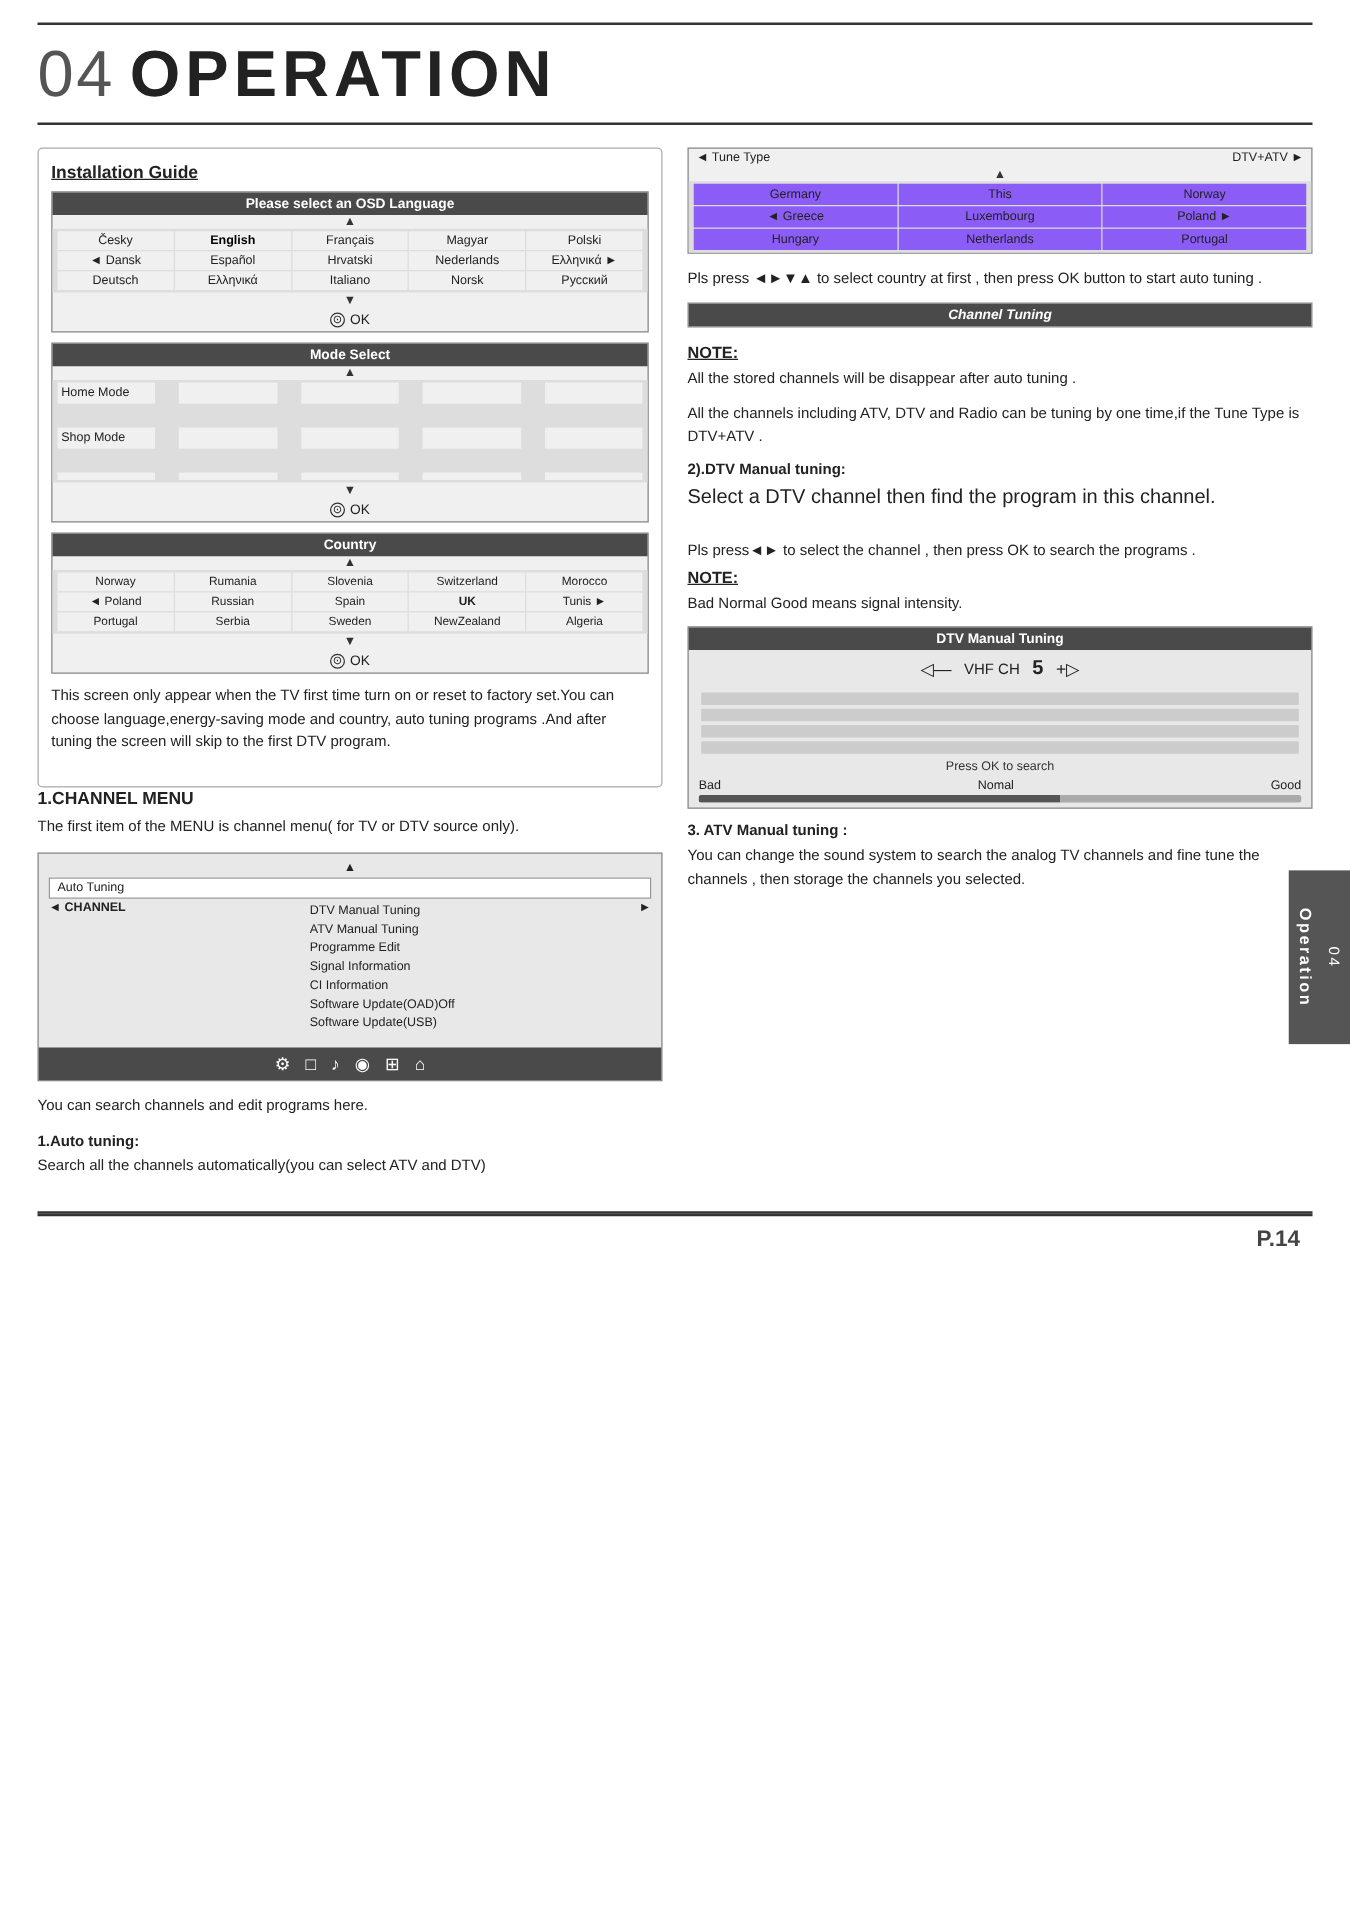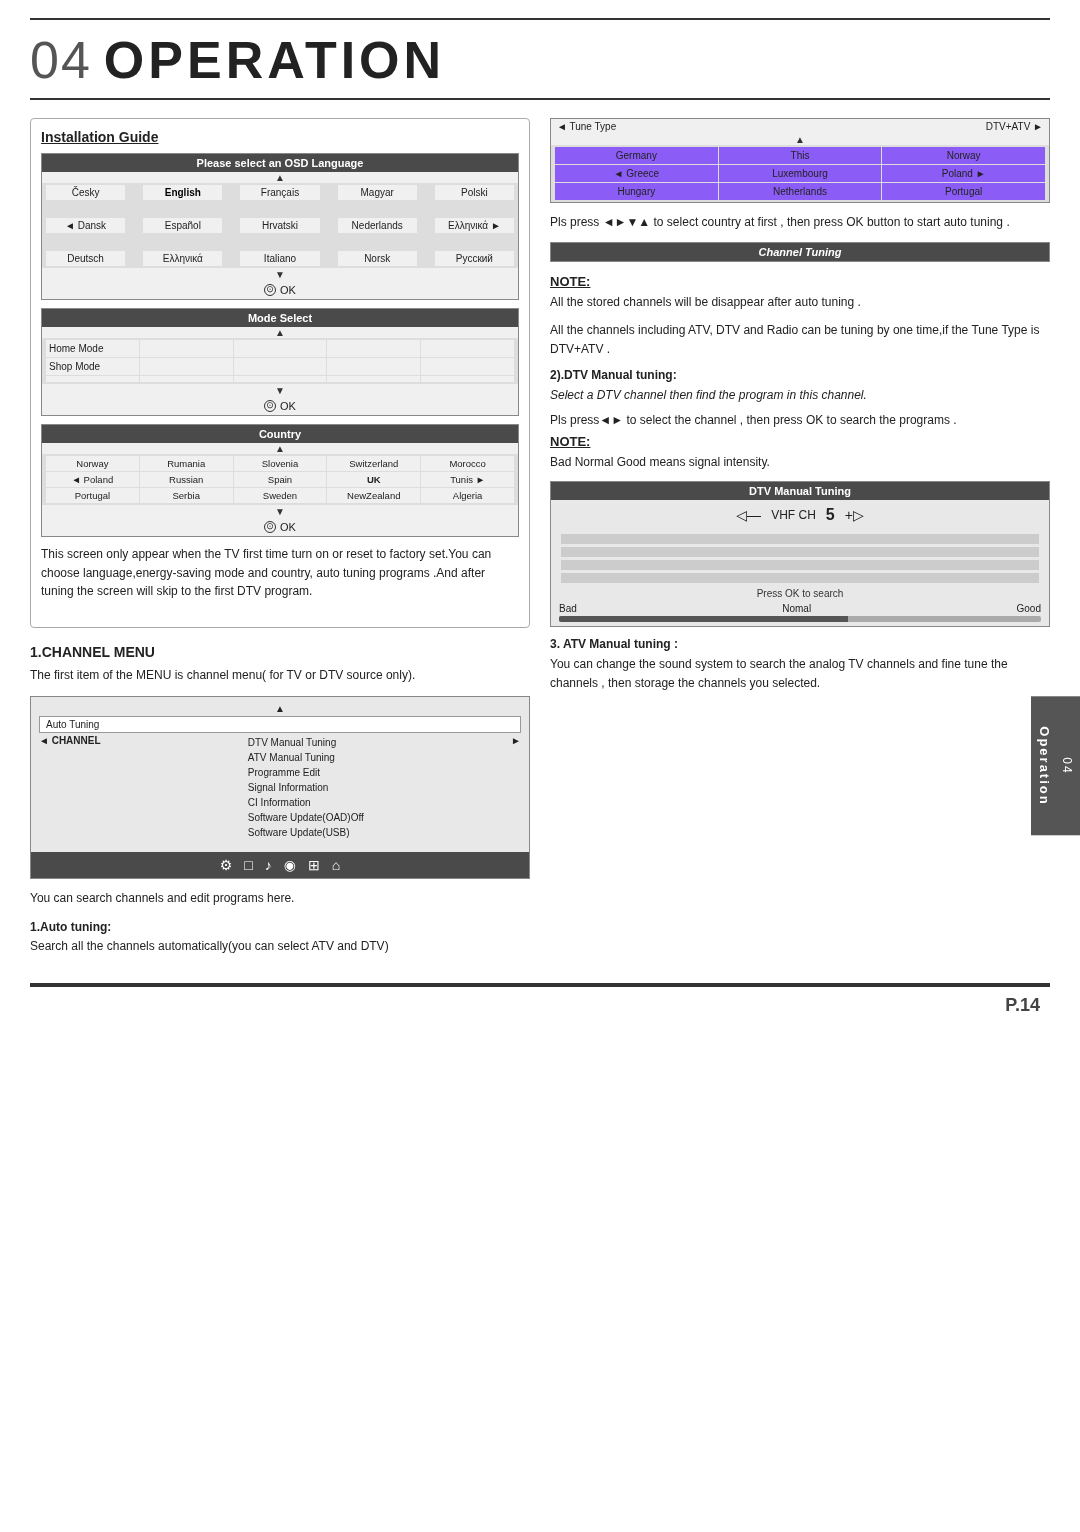--- a/index.html
+++ b/index.html
@@ -62,21 +62,20 @@
     .right-col {
       flex: 1;
       min-width: 0;
     }
 
     
     .install-guide-box {
       border: 1.5px solid #aaa;
       border-radius: 4px;
       padding: 10px 10px 14px 10px;
-      margin-bottom: 16px;
     }
     .install-guide-title {
       font-size: 14px;
       font-weight: 700;
       margin-bottom: 8px;
       text-decoration: underline;
     }
 
     
     .menu-box {
@@ -89,21 +88,21 @@
       background: #4a4a4a;
       color: #fff;
       text-align: center;
       padding: 3px 6px;
       font-size: 11px;
       font-weight: bold;
     }
     .lang-grid {
       display: grid;
       grid-template-columns: repeat(5, 1fr);
-      gap: 18px;
+      gap: 1px;
       padding: 2px 4px;
       background: #ddd;
     }
     .lang-cell {
       background: #f0f0f0;
       text-align: center;
       padding: 2px 3px;
       font-size: 10px;
       border: none;
     }
@@ -128,21 +127,21 @@
       border-radius: 50%;
       text-align: center;
       line-height: 9px;
       font-size: 9px;
     }
 
     
     .mode-grid {
       display: grid;
       grid-template-columns: repeat(5, 1fr);
-      gap: 1px;
+      gap: 19px;
       padding: 2px 4px;
       background: #ddd;
     }
     .mode-cell {
       background: #f0f0f0;
       padding: 3px;
       font-size: 10px;
     }
     .mode-cell.label {
       font-weight: normal;
@@ -363,24 +362,23 @@
       margin-bottom: 10px;
     }
 
     
     .dtv-manual-label {
       font-size: 12px;
       font-weight: 700;
       margin-bottom: 4px;
     }
     .dtv-manual-text {
-      font-size: 12px;
+      font-size: 16px;
       line-height: 1.55;
-      margin-bottom: 6px;
-      font-style: italic;
+      margin-bottom: 20px;
     }
 
     
     .press-text-sm {
       font-size: 12px;
       line-height: 1.55;
       margin-bottom: 4px;
     }
 
     

